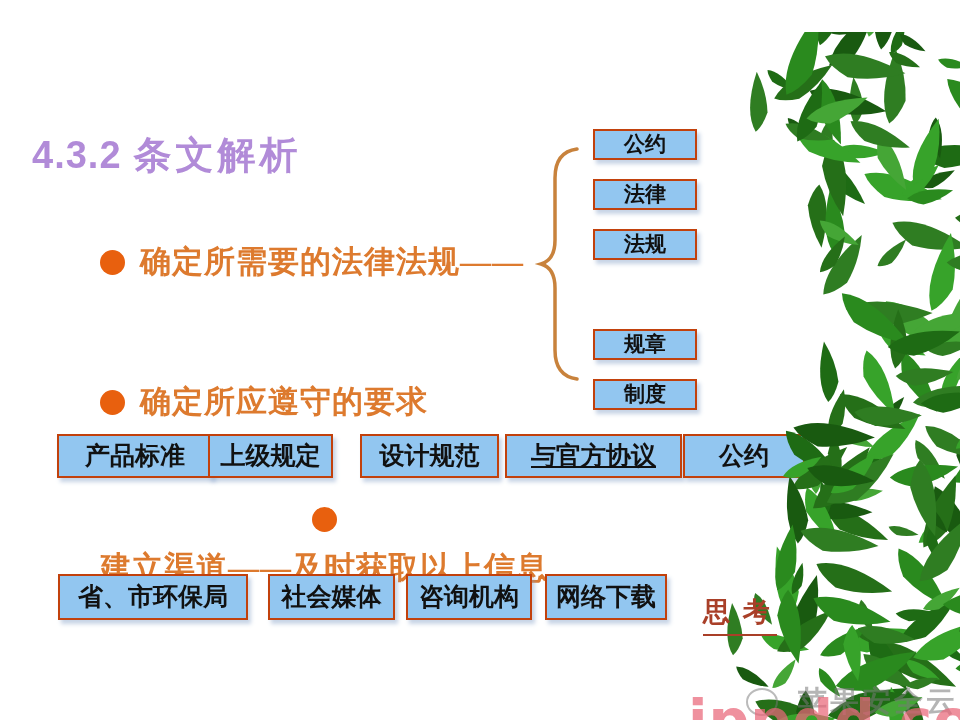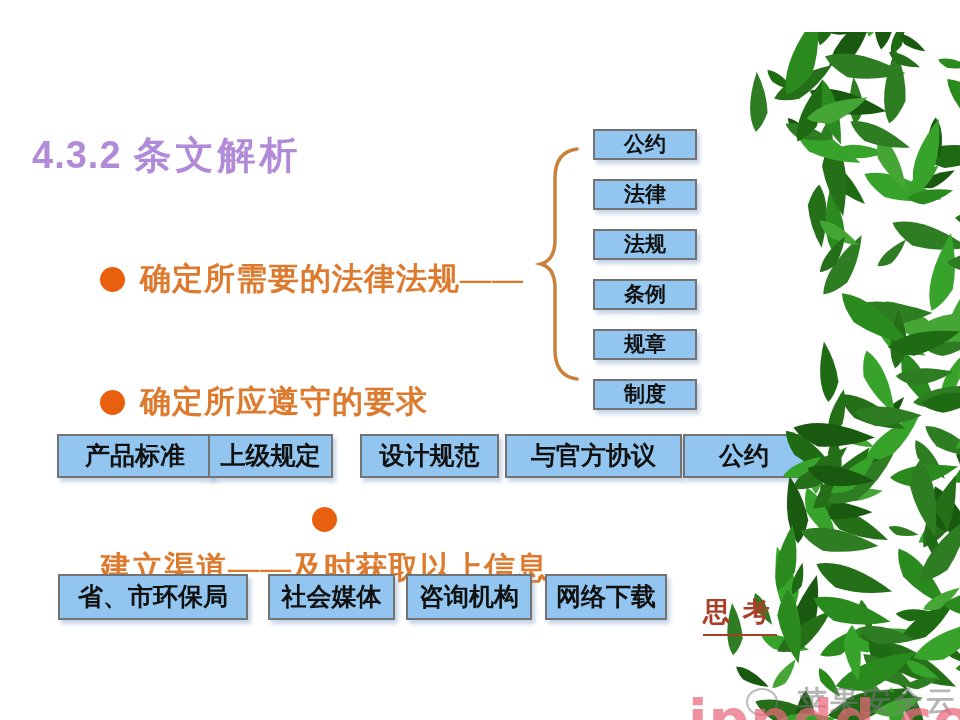--- a/index.html
+++ b/index.html
@@ -13,37 +13,37 @@
   .title .num{font-family:"Liberation Sans",sans-serif;letter-spacing:1px;}
   .title .zh{font-family:"Liberation Serif",serif;letter-spacing:4px;margin-left:12px;}
 
   
   .bullet{position:absolute;left:100px;display:flex;align-items:center;gap:15px;
           white-space:nowrap;}
   .bullet .dot{width:25px;height:25px;border-radius:50%;flex:0 0 auto;
                background:var(--bullet-dot,#e8600e);}
   .bullet .btxt{font-size:31px;font-weight:bold;letter-spacing:1px;
                 color:var(--bullet-text,#dd7a2e);}
-  .b1{top:226px;}
+  .b1{top:209px;}
   .b2{top:349px;}
   .b3{top:475px;flex-direction:column;}
 
   
   .box{position:absolute;background:var(--box-fill,#92c6f0);
-       border:2px solid #737373;box-sizing:border-box;text-align:center;
+       border:2px solid #c2410c;box-sizing:border-box;text-align:center;
        font-weight:bold;color:#111;
        box-shadow:3px 4px 4px rgba(130,160,200,.45);}
   .law{left:593px;width:104px;height:31px;line-height:27px;font-size:21px;}
   .l0{top:97px;} .l1{top:147px;} .l2{top:197px;} .l3{top:247px;} .l4{top:297px;} .l5{top:347px;}
 
   .req{top:402px;height:44px;line-height:40px;font-size:25px;}
   .r0{left:57px;width:156px;}
   .r1{left:208px;width:125px;}
   .r2{left:360px;width:139px;}
-  .r3{left:505px;width:177px;}
+  .r3{left:505px;width:177px;text-decoration:underline;}
   .r4{left:683px;width:122px;}
 
   .chan{top:542px;height:46px;line-height:42px;font-size:25px;}
   .c0{left:58px;width:190px;}
   .c1{left:268px;width:127px;}
   .c2{left:406px;width:126px;}
   .c3{left:545px;width:122px;}
 
   
   .brace{position:absolute;left:533px;top:112px;}
@@ -245,21 +245,20 @@
     <span class="btxt">确定所需要的法律法规——</span>
   </div>
 
   <svg class="brace" width="50" height="240" viewBox="0 0 50 240">
     <path d="M44 5 Q22 8 22 34 L22 96 Q22 116 8 120 Q22 124 22 144 L22 206 Q22 232 44 235" fill="none" stroke="#c8823c" stroke-width="3.5" stroke-linecap="round"></path>
   </svg>
 
   <div class="box law l0">公约</div>
   <div class="box law l1">法律</div>
   <div class="box law l2">法规</div>
-  <div class="box law l3">条例</div>
   <div class="box law l4">规章</div>
   <div class="box law l5">制度</div>
 
   <div class="bullet b2">
     <span class="dot"></span>
     <span class="btxt">确定所应遵守的要求</span>
   </div>
 
   <div class="box req r0">产品标准</div>
   <div class="box req r1">上级规定</div>

